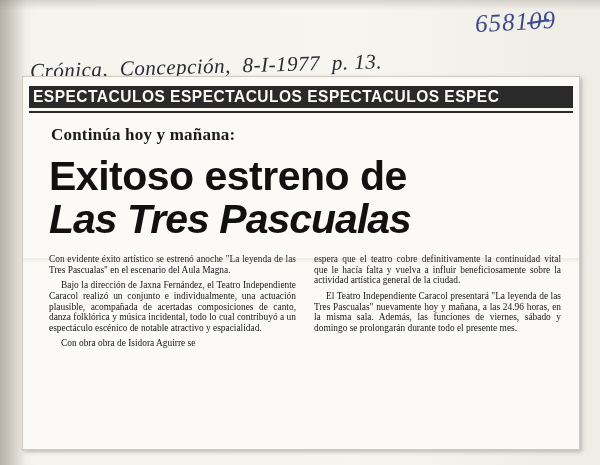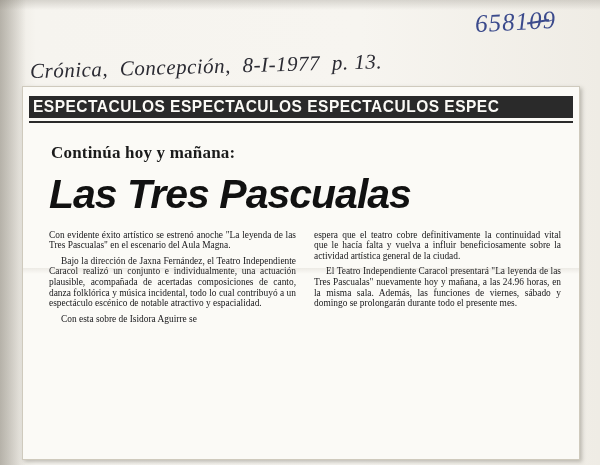--- a/index.html
+++ b/index.html
@@ -80,21 +80,21 @@
     transform: rotate(-1.6deg);
     white-space: nowrap;
     letter-spacing: 0.5px;
   }
   .handwritten-source .hs-part { margin-right: 6px; }
 
   
   .clipping {
     position: absolute;
     left: 22px;
-    top: 86px;
+    top: 76px;
     width: 556px;
     height: 372px;
     background: #fbfaf6;
     border: 1px solid #cfcabd;
     box-shadow: 2px 2px 4px rgba(90,85,75,0.35);
     overflow: hidden;
   }
 
   
   .banner {
@@ -117,21 +117,21 @@
     transform: scaleY(1.05);
   }
   .banner-rule {
     margin: 3px 6px 0 6px;
     height: 2px;
     background: #2a2a2a;
   }
 
   
   .kicker {
-    margin: 20px 0 0 28px;
+    margin: 12px 0 0 28px;
     font-family: "Liberation Serif", serif;
     font-weight: bold;
     font-size: 17px;
     color: #1b1b1b;
     letter-spacing: 0.2px;
   }
 
   
   .headline {
     margin: 10px 0 0 26px;
@@ -204,28 +204,29 @@
 
   <div class="clipping">
     <div class="banner">
       <span class="banner-text">ESPECTACULOS ESPECTACULOS ESPECTACULOS ESPEC</span>
     </div>
     <div class="banner-rule"></div>
 
     <div class="kicker">Continúa hoy y mañana:</div>
 
     <div class="headline">
+      <span class="l1">Exitoso estreno de</span>
       <span class="l2">Las Tres Pascualas</span>
     </div>
 
     <div class="columns">
       <div class="col">
         <p class="no-indent">Con evidente éxito artístico se estrenó anoche "La leyenda de las Tres Pascualas" en el escenario del Aula Magna.</p>
         <p>Bajo la dirección de Jaxna Fernández, el Teatro Independiente Caracol realizó un conjunto e individualmente, una actuación plausible, acompañada de acertadas composiciones de canto, danza folklórica y música incidental, todo lo cual contribuyó a un espectáculo escénico de notable atractivo y espacialidad.</p>
-        <p>Con esta sobre de Isidora Aguirre se</p>
+        <p>Con obra obra de Isidora Aguirre se</p>
       </div>
       <div class="col">
         <p class="no-indent">espera que el teatro cobre definitivamente la continuidad vital que le hacía falta y vuelva a influir beneficiosamente sobre la actividad artística general de la ciudad.</p>
         <p>El Teatro Independiente Caracol presentará "La leyenda de las Tres Pascualas" nuevamente hoy y mañana, a las 24.96 horas, en la misma sala. Además, las funciones de viernes, sábado y domingo se prolongarán durante todo el presente mes.</p>
       </div>
     </div>
 
     <div class="crease"></div>
     <div class="fade-bottom"></div>
   </div>

